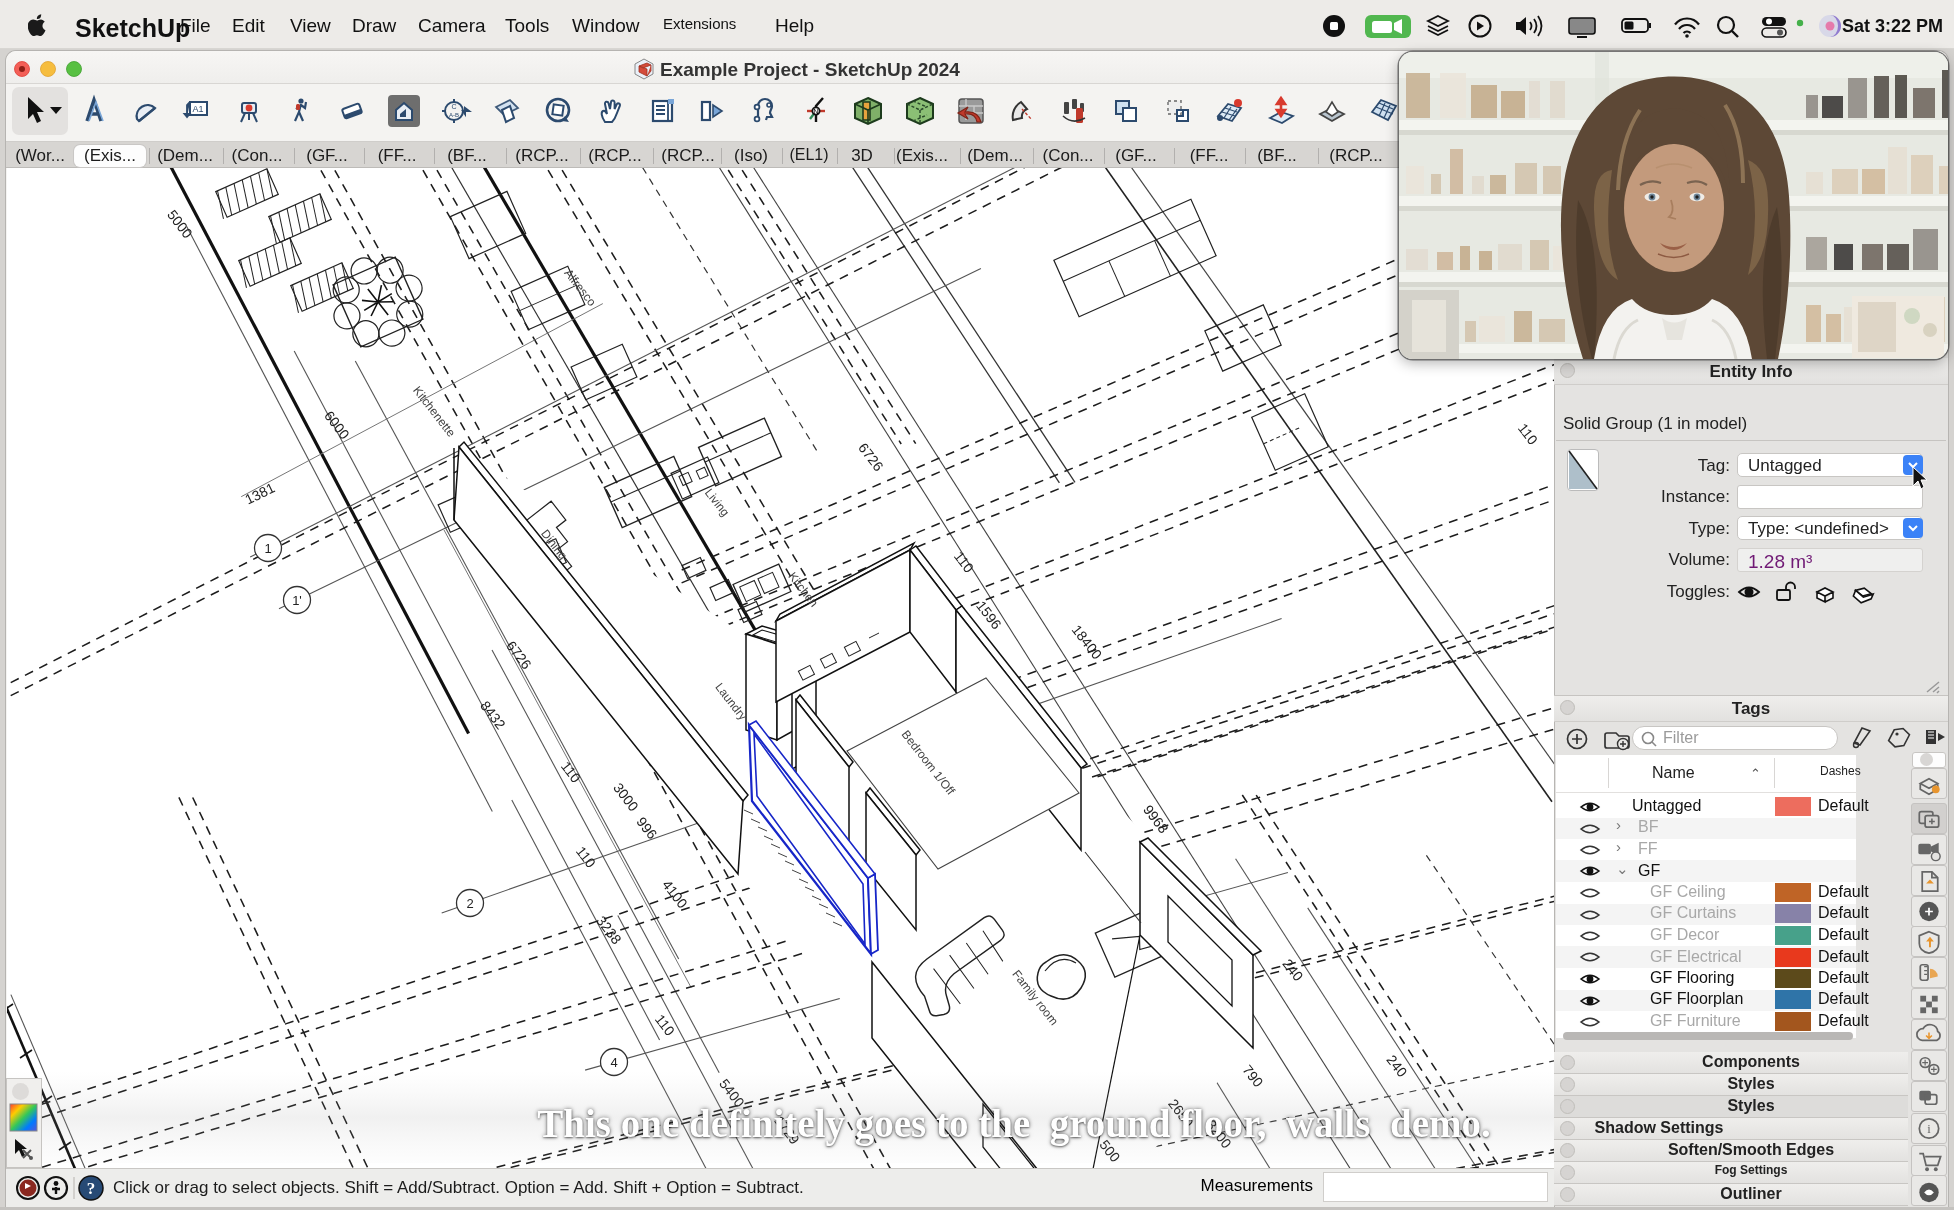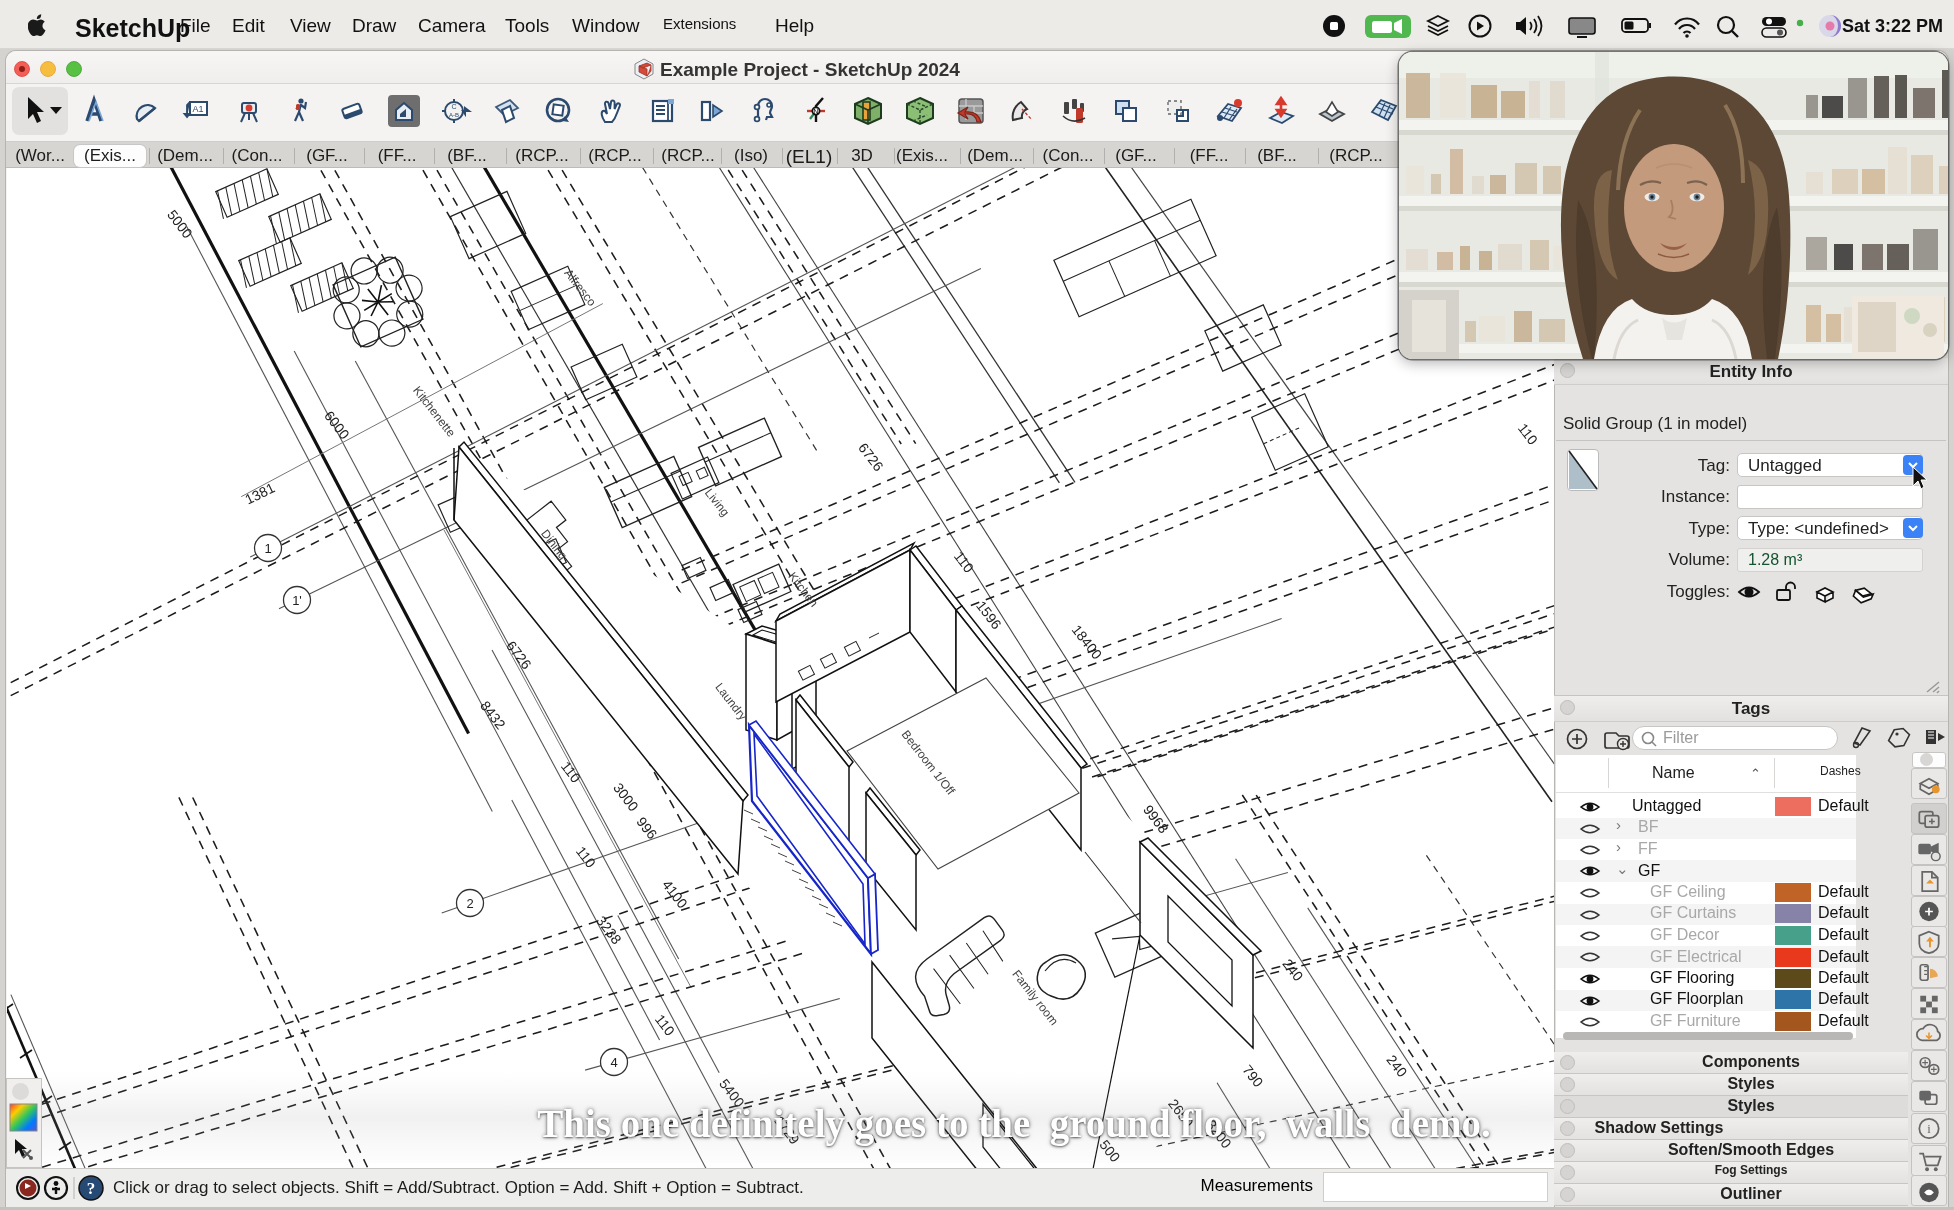--- a/index.html
+++ b/index.html
@@ -212,21 +212,21 @@
 <div style="position:absolute;left:467px;top:145px;transform:translateX(-50%);padding:1px 10px;font-size:17px;color:#1b1b1b;white-space:nowrap">(BF...</div>
 <div style="position:absolute;left:434px;top:148px;width:1px;height:16px;background:#b2b0ae"></div>
 <div style="position:absolute;left:542px;top:145px;transform:translateX(-50%);padding:1px 10px;font-size:17px;color:#1b1b1b;white-space:nowrap">(RCP...</div>
 <div style="position:absolute;left:506px;top:148px;width:1px;height:16px;background:#b2b0ae"></div>
 <div style="position:absolute;left:615px;top:145px;transform:translateX(-50%);padding:1px 10px;font-size:17px;color:#1b1b1b;white-space:nowrap">(RCP...</div>
 <div style="position:absolute;left:580px;top:148px;width:1px;height:16px;background:#b2b0ae"></div>
 <div style="position:absolute;left:688px;top:145px;transform:translateX(-50%);padding:1px 10px;font-size:17px;color:#1b1b1b;white-space:nowrap">(RCP...</div>
 <div style="position:absolute;left:653px;top:148px;width:1px;height:16px;background:#b2b0ae"></div>
 <div style="position:absolute;left:751px;top:145px;transform:translateX(-50%);padding:1px 10px;font-size:17px;color:#1b1b1b;white-space:nowrap">(Iso)</div>
 <div style="position:absolute;left:721px;top:148px;width:1px;height:16px;background:#b2b0ae"></div>
-<div style="position:absolute;left:809px;top:145px;transform:translateX(-50%);padding:1px 10px;font-size:19px;color:#1b1b1b;white-space:nowrap">(EL1)</div>
+<div style="position:absolute;left:809px;top:145px;transform:translateX(-50%);padding:1px 10px;font-size:16px;color:#1b1b1b;white-space:nowrap">(EL1)</div>
 <div style="position:absolute;left:782px;top:148px;width:1px;height:16px;background:#b2b0ae"></div>
 <div style="position:absolute;left:862px;top:145px;transform:translateX(-50%);padding:1px 10px;font-size:17px;color:#1b1b1b;white-space:nowrap">3D</div>
 <div style="position:absolute;left:837px;top:148px;width:1px;height:16px;background:#b2b0ae"></div>
 <div style="position:absolute;left:922px;top:145px;transform:translateX(-50%);padding:1px 10px;font-size:17px;color:#1b1b1b;white-space:nowrap">(Exis...</div>
 <div style="position:absolute;left:894px;top:148px;width:1px;height:16px;background:#b2b0ae"></div>
 <div style="position:absolute;left:995px;top:145px;transform:translateX(-50%);padding:1px 10px;font-size:17px;color:#1b1b1b;white-space:nowrap">(Dem...</div>
 <div style="position:absolute;left:960px;top:148px;width:1px;height:16px;background:#b2b0ae"></div>
 <div style="position:absolute;left:1068px;top:145px;transform:translateX(-50%);padding:1px 10px;font-size:17px;color:#1b1b1b;white-space:nowrap">(Con...</div>
 <div style="position:absolute;left:1033px;top:148px;width:1px;height:16px;background:#b2b0ae"></div>
 <div style="position:absolute;left:1136px;top:145px;transform:translateX(-50%);padding:1px 10px;font-size:17px;color:#1b1b1b;white-space:nowrap">(GF...</div>
@@ -565,21 +565,21 @@
 <div class="abs" style="left:1737px;top:485px;width:186px;height:24px;background:#fff;border:1px solid #c8c6c3;border-radius:3px"></div>
 <div class="abs" style="left:1730px;top:519px;transform:translateX(-100%);font-size:17px;color:#222">Type:</div>
 <div class="abs" style="left:1737px;top:516px;width:186px;height:24px;background:#fff;border:1px solid #c8c6c3;border-radius:5px"></div>
 <div class="abs" style="left:1748px;top:519px;font-size:17px;color:#222">Type: &lt;undefined&gt;</div>
 <div class="abs" style="left:1903px;top:518px;width:20px;height:20px;background:#3b82f7;border-radius:4px"></div>
 <svg class="abs" style="left:1903px;top:518px" width="20" height="20">
       <path d="M6 8 l4 4 l4 -4" stroke="#fff" stroke-width="2" fill="none"></path>
     </svg>
 <div class="abs" style="left:1730px;top:550px;transform:translateX(-100%);font-size:17px;color:#222">Volume:</div>
 <div class="abs" style="left:1737px;top:548px;width:186px;height:24px;background:#efefee;border:1px solid #d4d2cf;border-radius:3px"></div>
-<div class="abs" style="left:1748px;top:551px;font-size:16px;color:#14532d">1.28 m³</div>
+<div class="abs" style="left:1748px;top:551px;font-size:19px;color:#701a75">1.28 m³</div>
 <div class="abs" style="left:1730px;top:582px;transform:translateX(-100%);font-size:17px;color:#222">Toggles:</div>
 <svg class="abs" style="left:1737px;top:580px" width="160" height="24" viewBox="0 0 160 24">
 <path d="M2 12 Q12 3 22 12 Q12 21 2 12 Z" fill="none" stroke="#111" stroke-width="1.8"></path>
       <circle cx="12" cy="12" r="4.5" fill="#111"></circle>
 <rect x="40" y="10" width="13" height="10" rx="1.5" fill="none" stroke="#111" stroke-width="1.8"></rect>
       <path d="M49 10 V7 a4.5 4.5 0 0 1 9 0 V9" stroke="#111" stroke-width="1.8" fill="none"></path>
 <g transform="translate(78,4)">
         <path d="M2 8 L10 4 L18 8 L10 12 Z M2 8 v6 l8 4 v-6 z M18 8 v6 l-8 4" fill="#fff" stroke="#111" stroke-width="1.6"></path>
       </g>
 <g transform="translate(116,4) rotate(12 10 10)">

